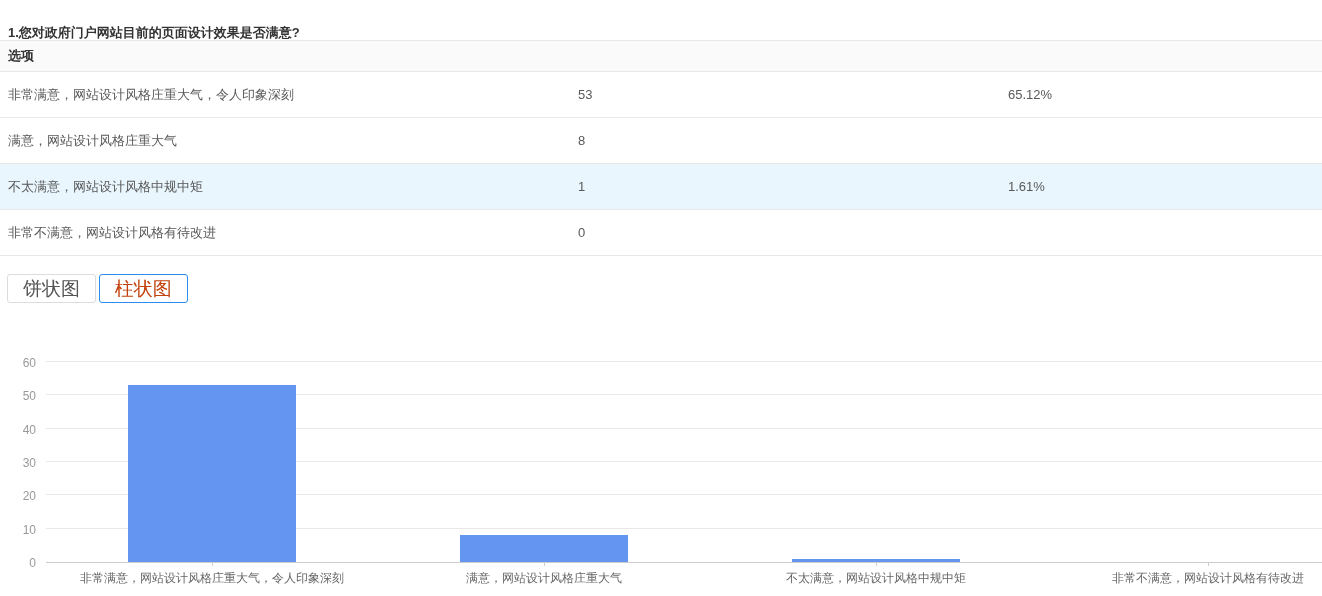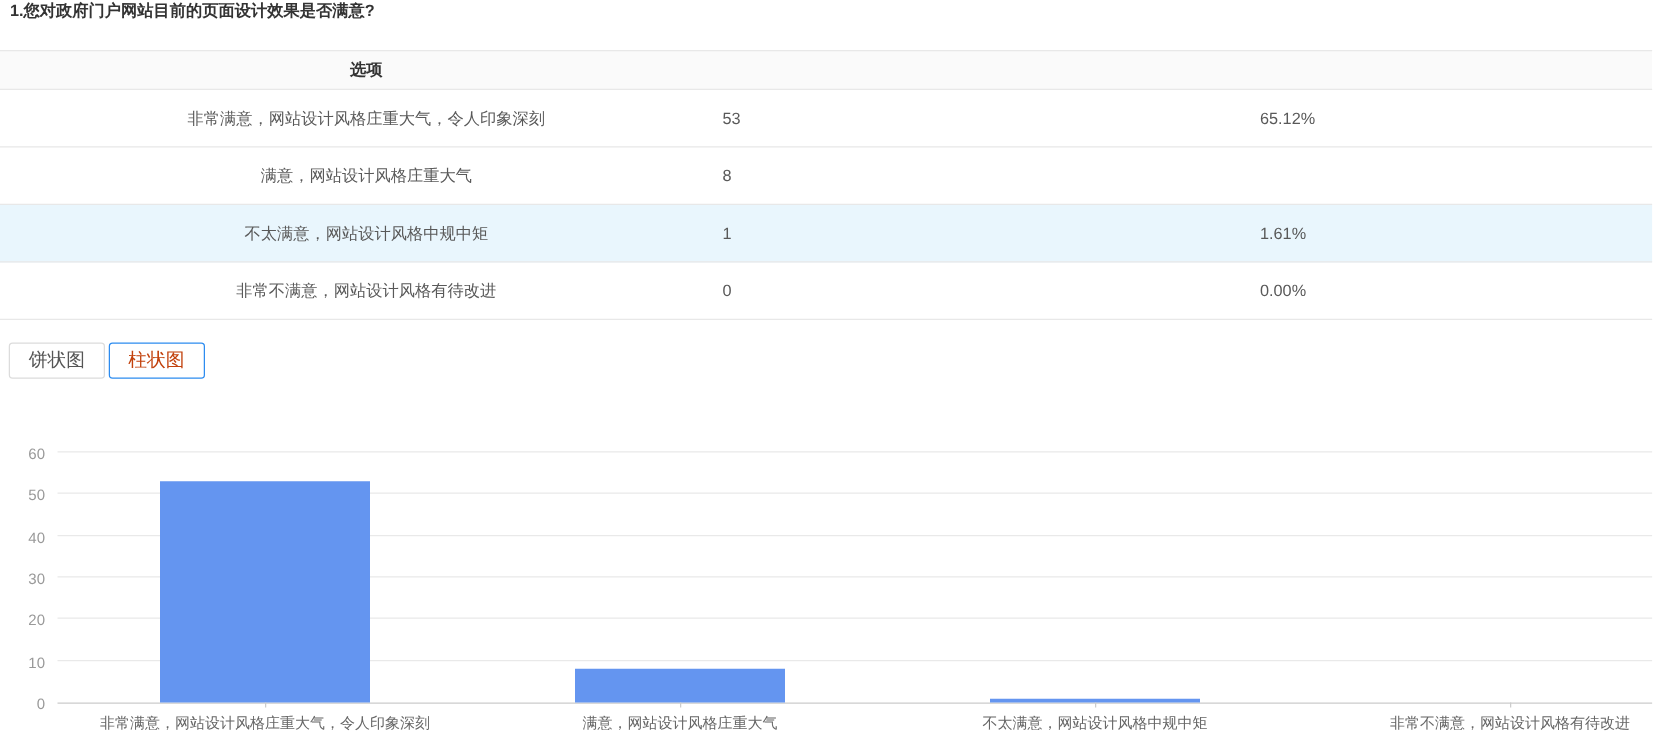--- a/index.html
+++ b/index.html
@@ -12,21 +12,21 @@
   #app {
     position: relative;
     width: 1322px;
     height: 596px;
     overflow: hidden;
     background: #fff;
   }
 
   
   .question-title {
-    padding: 0 0 0 8px;
+    padding: 24px 0 0 8px;
     height: 26px;
     font-size: 13px;
     font-weight: bold;
     color: #333;
   }
 
   
   .stats-table { width: 100%; margin-top: 14px; }
   .t-head {
     display: flex;
@@ -38,35 +38,35 @@
     font-weight: 600;
     color: #333;
   }
   .t-row {
     display: flex;
     align-items: center;
     height: 46px;
     border-bottom: 1px solid #e8e8e8;
   }
   .t-row.highlight { background: #e9f6fd; }
-  .col-option { width: 578px; padding-left: 8px; text-align: center; }
+  .col-option { width: 578px; padding-left: 8px; }
   .col-count  { width: 430px; }
   .col-percent{ flex: 1; }
 
   
   .chart-tabs { margin: 18px 0 0 7px; }
   .tab-btn {
     display: inline-block;
     height: 29px;
     line-height: 27px;
     padding: 0 15px;
     background: #fff;
     border: 1px solid #dcdcdc;
     border-radius: 3px;
-    font-size: 15px;
+    font-size: 19px;
     color: #555;
     cursor: pointer;
     vertical-align: top;
     font-family: inherit;
   }
   .tab-btn.active {
     border-color: #2d8cf0;
     color: #c2410c;
     position: relative;
     z-index: 1;
@@ -166,21 +166,20 @@
       <div class="col-count">8</div>
     </div>
     <div class="t-row highlight">
       <div class="col-option">不太满意，网站设计风格中规中矩</div>
       <div class="col-count">1</div>
       <div class="col-percent">1.61%</div>
     </div>
     <div class="t-row">
       <div class="col-option">非常不满意，网站设计风格有待改进</div>
       <div class="col-count">0</div>
-      <div class="col-percent">0.00%</div>
     </div>
   </div>
 
   <div class="chart-tabs">
     <button class="tab-btn">饼状图</button>
     <button class="tab-btn active">柱状图</button>
   </div>
 
   <div class="chart">
     <div class="yaxis">

